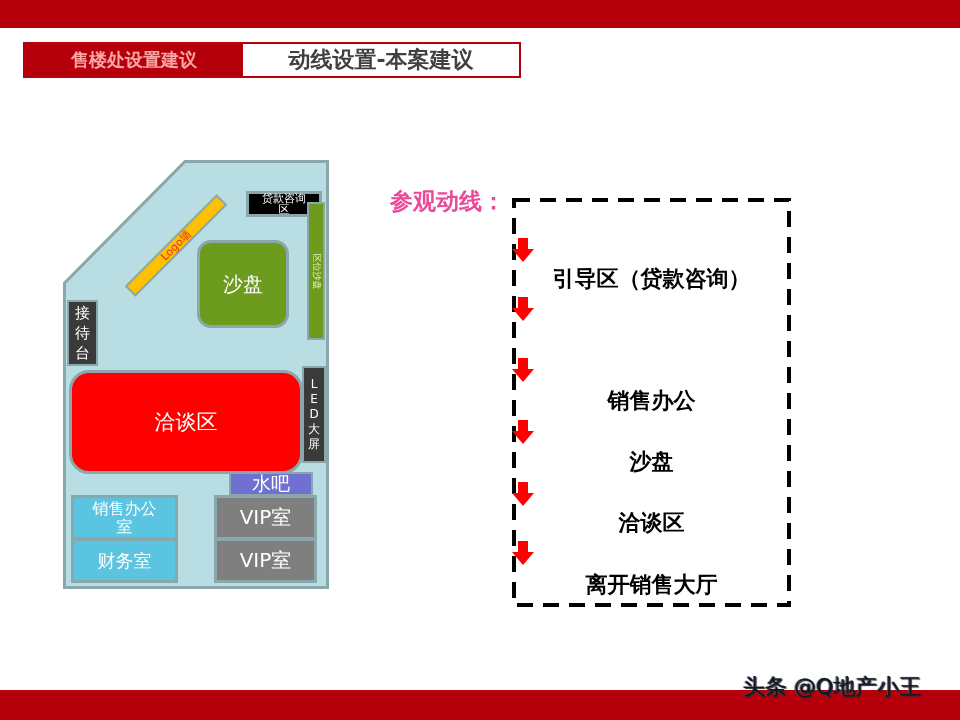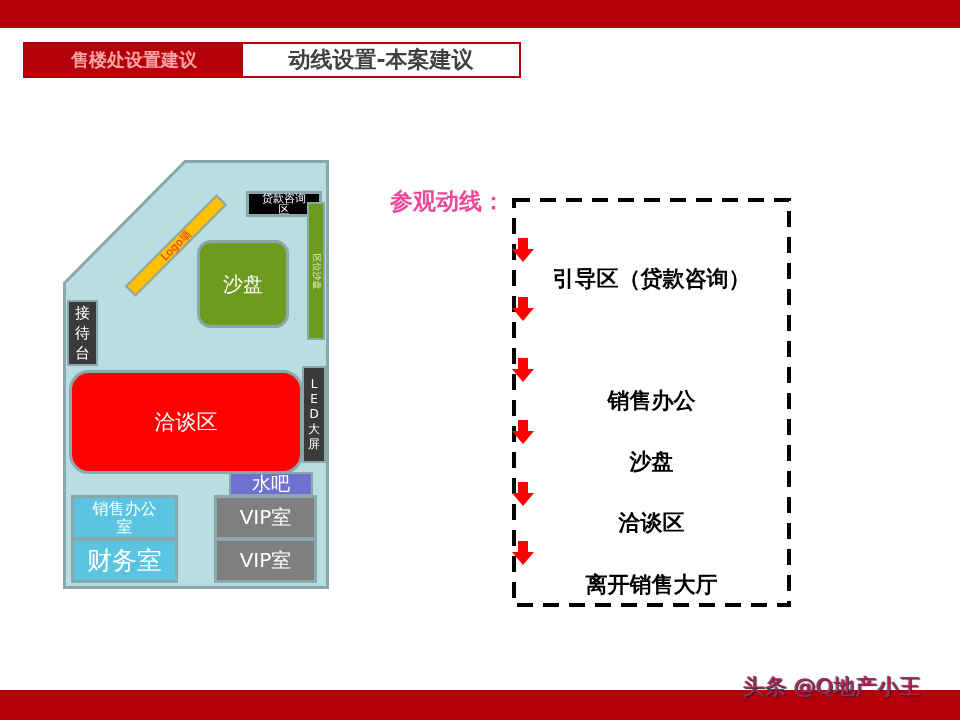--- a/index.html
+++ b/index.html
@@ -23,33 +23,33 @@
     .loan .lbl { display: block; }
     .logo-wall { position: absolute; left: 48px; top: 78px; width: 130px; height: 15px; background: #ffc000; border: 2px solid #8aa7ab; transform: rotate(-45deg); transform-origin: center; display: flex; align-items: center; justify-content: center; color: #e0301e; font-size: 11px; }
     .sand { left: 134px; top: 80px; width: 92px; height: 88px; background: #6d9b1e; border-radius: 14px; font-size: 20px; }
     .loc-sand { left: 244px; top: 42px; width: 18px; height: 138px; background: #6d9b1e; border-width: 2px; }
     .loc-sand .lbl { transform: rotate(90deg); white-space: nowrap; font-size: 9px; color: #e8f0c0; }
     .reception { left: 4px; top: 140px; width: 31px; height: 66px; background: #3a3a3a; font-size: 15px; line-height: 20px; border-width: 2px; }
     .nego { left: 6px; top: 210px; width: 234px; height: 104px; background: #ff0000; border-radius: 20px; font-size: 21px; }
     .led { left: 239px; top: 206px; width: 24px; height: 97px; background: #3a3a3a; font-size: 12px; line-height: 15px; border-width: 2px; }
     .water { left: 166px; top: 312px; width: 84px; height: 24px; background: #7070d0; font-size: 19px; border-width: 2px; }
     .sales-office { left: 8px; top: 335px; width: 107px; height: 45px; background: #5bc4e0; font-size: 16px; line-height: 18px; border-width: 3px; }
-    .finance { left: 8px; top: 378px; width: 107px; height: 45px; background: #5bc4e0; font-size: 25px; border-width: 3px; }
+    .finance { left: 8px; top: 378px; width: 107px; height: 45px; background: #5bc4e0; font-size: 18px; border-width: 3px; }
     .vip1 { left: 151px; top: 335px; width: 103px; height: 45px; background: #7f7f7f; font-size: 20px; border-width: 3px; }
     .vip2 { left: 151px; top: 378px; width: 103px; height: 45px; background: #7f7f7f; font-size: 20px; border-width: 3px; }
 
     
     .route-title { position: absolute; left: 390px; top: 186px; font-size: 23px; font-weight: bold; color: #ec4899; }
     .route-box { position: absolute; left: 512px; top: 198px; width: 279px; height: 409px; }
     .route-box svg { position: absolute; left: 0; top: 0; }
     .route-list { position: absolute; left: 0; top: 0; width: 100%; height: 100%; }
     .step { position: absolute; left: 0; width: 100%; text-align: center; font-weight: bold; font-size: 22px; color: #000; line-height: 28px; }
     .arrow { position: absolute; left: 119px; width: 22px; height: 24px; }
 
-    .watermark { position: absolute; left: 743px; top: 672px; font-size: 22px; color: #be185d; text-shadow: 1px 1px 1px #222, -1px 0 1px #555; letter-spacing: 0px; }
+    .watermark { position: absolute; left: 743px; top: 672px; font-size: 22px; color: #0f172a; text-shadow: 1px 1px 1px #222, -1px 0 1px #555; letter-spacing: 0px; }
   </style>
 </head>
 <body>
 
 <div class="top-bar"></div>
 
 <div class="header">
   <div class="header-left">售楼处设置建议</div>
   <div class="header-right">动线设置-本案建议</div>
 </div>

